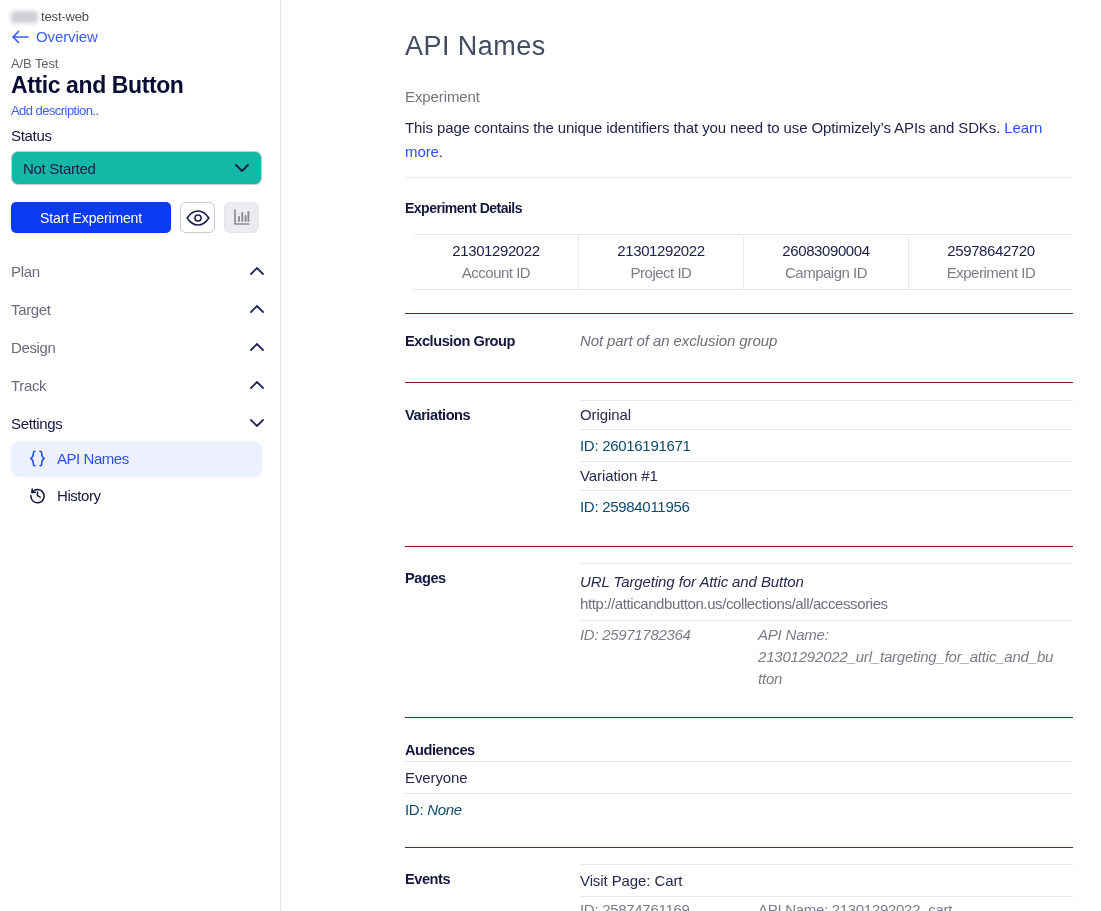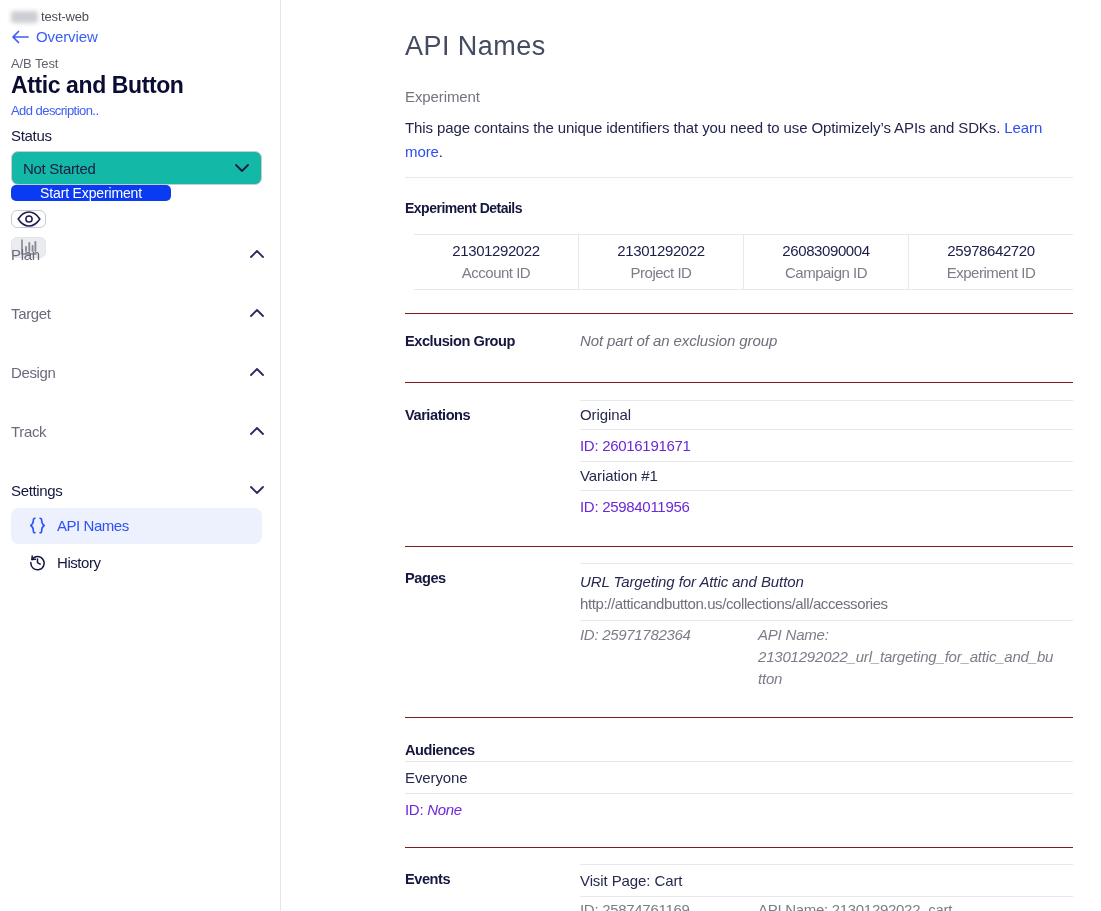--- a/index.html
+++ b/index.html
@@ -21,33 +21,33 @@
   .exp-name { margin-top:-1px; font-size:23px; line-height:28px; font-weight:700;
     letter-spacing:-0.4px; color:#0b0c34; }
   .add-desc { display:block; margin-top:4px; font-size:13px; line-height:16px; letter-spacing:-0.55px;
     color:#3b5cf6; cursor:pointer; }
   .status-label { margin-top:7px; font-size:15px; line-height:20px;
     letter-spacing:-0.3px; color:#15173f; }
   .select { margin-top:5px; height:34px; width:251px; border:1px solid #c9cbd3;
     border-radius:7px; display:flex; align-items:center; justify-content:space-between;
     padding:0 12px 0 11px; font-size:15px; letter-spacing:-0.3px; color:#1a1c47;
     background:#14b8a6; cursor:pointer; }
-  .btn-row { display:flex; gap:9px; height:31px;flex-direction:column; }
+  .btn-row { margin-top:17px; display:flex; gap:9px; height:31px; }
   .btn-primary { width:160px; height:31px; background:#0a3af2; border:none;
     border-radius:5px; color:#ffffff; font-family:inherit; font-size:14px;
     letter-spacing:-0.15px; cursor:pointer; }
   .icon-btn { width:35px; height:31px; display:flex; align-items:center;
     justify-content:center; border-radius:6px; cursor:pointer; }
   .icon-btn.eye { background:#fff; border:1px solid #c9cbd3; }
   .icon-btn.chart { background:#ebecf0; border:1px solid #e4e5e9; }
 
   .nav { margin-top:27px; }
   .nav-sec { height:22px; display:flex; align-items:center; justify-content:space-between;
     font-size:15px; letter-spacing:-0.35px; color:#696b7d; cursor:pointer; }
-  .nav-sec + .nav-sec { margin-top:37px; }
+  .nav-sec + .nav-sec { margin-top:16px; }
   .nav-sec.dark { color:#15173f; }
   .settings-item { height:36px; display:flex; align-items:center; padding-left:18px;
     gap:11px; border-radius:8px; width:251px; cursor:pointer; }
   .settings-item.active { margin-top:6.5px; background:#edf0fd; color:#2f52f5; }
   .settings-item.plain { margin-top:1px; color:#15173f; }
   .settings-item .lbl { font-size:15px; letter-spacing:-0.45px; }
 
   
   .main { position:absolute; left:281px; top:0; width:820px; height:911px; }
   .content { margin-left:124px; width:668px; }
@@ -75,21 +75,21 @@
   .aud-sect .iname, .events-sect .iname { line-height:31px; }
   .sect-label { width:175px; flex:none; font-size:14.6px; line-height:22px;
     font-weight:700; letter-spacing:-0.45px; color:#15173f; }
   .items-sect .sect-label, .pages-sect .sect-label, .events-sect .sect-label { padding-top:4px; }
   .sect-value { flex:1; min-width:0; }
   .italic-note { font-size:15px; line-height:22px; font-style:italic; color:#6d6f7a; }
 
   .item { border-top:1px solid #e7e8ec; }
   .iname { line-height:28px; font-size:15px; color:#262950;
     border-bottom:1px solid #e7e8ec; }
-  .irow { line-height:31px; font-size:15px; color:#6d28d9; letter-spacing:-0.3px; }
+  .irow { line-height:31px; font-size:15px; color:#0c4a6e; letter-spacing:-0.3px; }
   .irow .ital { font-style:italic; }
 
   .pg-head { padding:7px 0 5px; }
   .pg-name { font-size:15px; line-height:22px; color:#262950;font-style:italic; }
   .pg-url { font-size:15px; line-height:22px; color:#6f717c; letter-spacing:-0.4px; }
   .two-col { border-top:1px solid #e7e8ec; padding-top:3px; display:flex;
     font-size:15px; line-height:22px; color:#7b7d88; letter-spacing:-0.3px;font-style:italic; }
   .two-col .col-id { width:178px; flex:none; }
   .two-col .col-api { width:298px; letter-spacing:-0.2px; overflow-wrap:break-word; }
   .two-col-ev { display:flex; font-size:15px; line-height:26px; color:#7b7d88;

